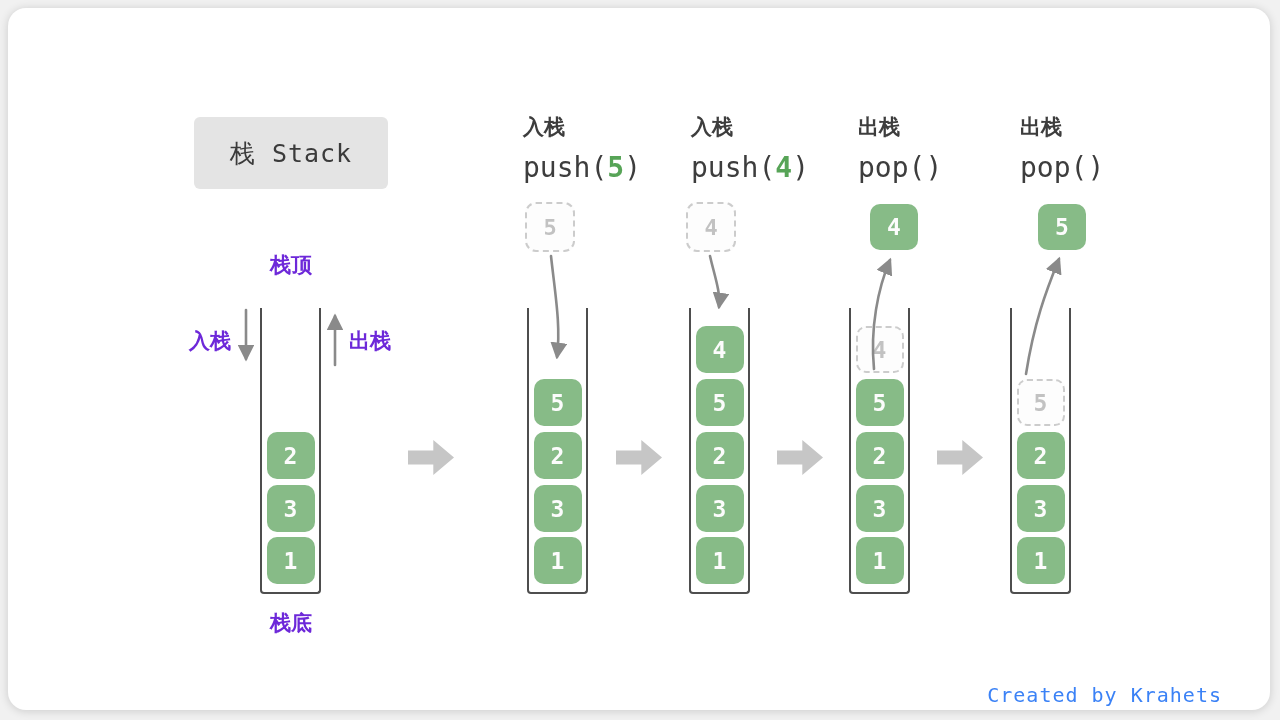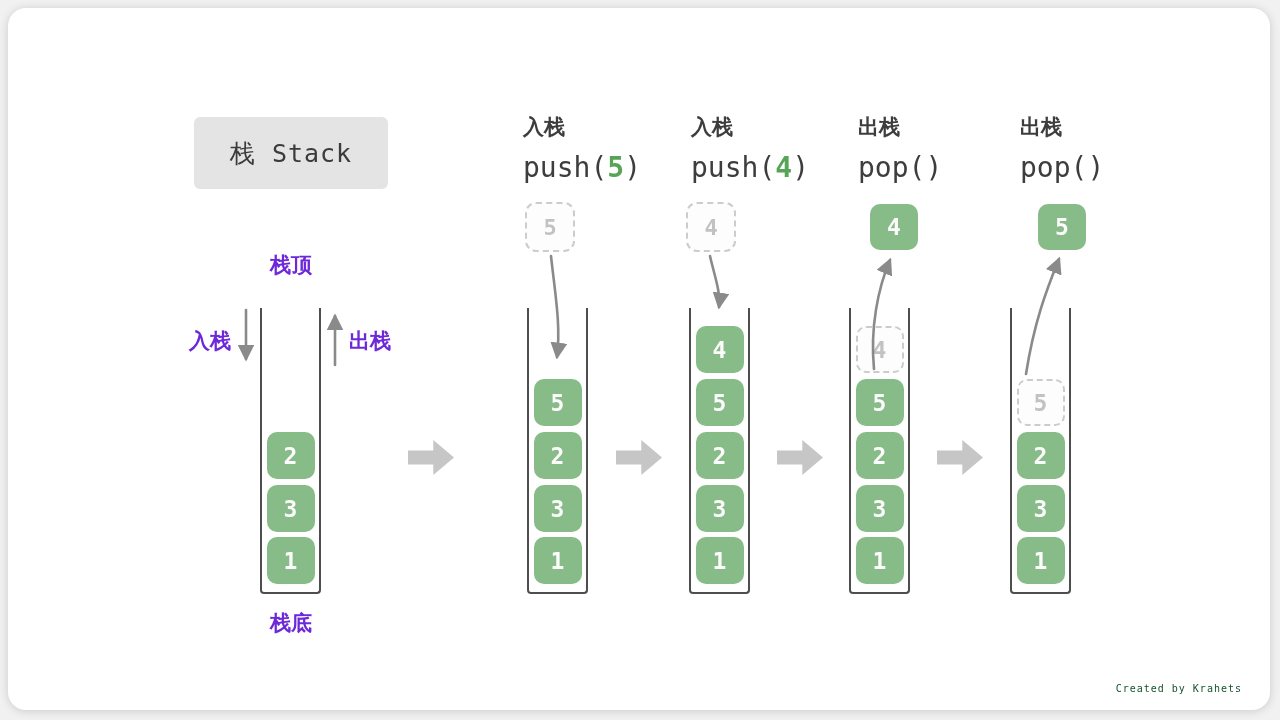--- a/index.html
+++ b/index.html
@@ -40,22 +40,22 @@
                     box-sizing:border-box;font-size:22px;color:#c2c2c2;border-radius:11px;}
   .float-cell.solid{width:48px;height:46px;background:#87BB87;font-size:23px;color:#fcfcfc;}
 
   
   .block-arrow{position:absolute;top:432px;width:46px;height:35px;background:#c6c6c6;
                clip-path:polygon(0% 30%,55% 30%,55% 0%,100% 50%,55% 100%,55% 70%,0% 70%);}
 
   
   .arrows{position:absolute;left:0;top:0;pointer-events:none;}
 
-  .watermark{position:absolute;right:28px;top:675px;font-family:"DejaVu Sans Mono",monospace;
-             font-size:10px;color:#14532d;letter-spacing:1px;}
+  .watermark{position:absolute;right:48px;top:675px;font-family:"DejaVu Sans Mono",monospace;
+             font-size:20px;color:#3b82f6;letter-spacing:1px;}
 </style>
 </head>
 <body>
 
 <div class="canvas">
  <div class="card">
 
   <div class="title-box">
     <span>栈 Stack</span>
   </div>

